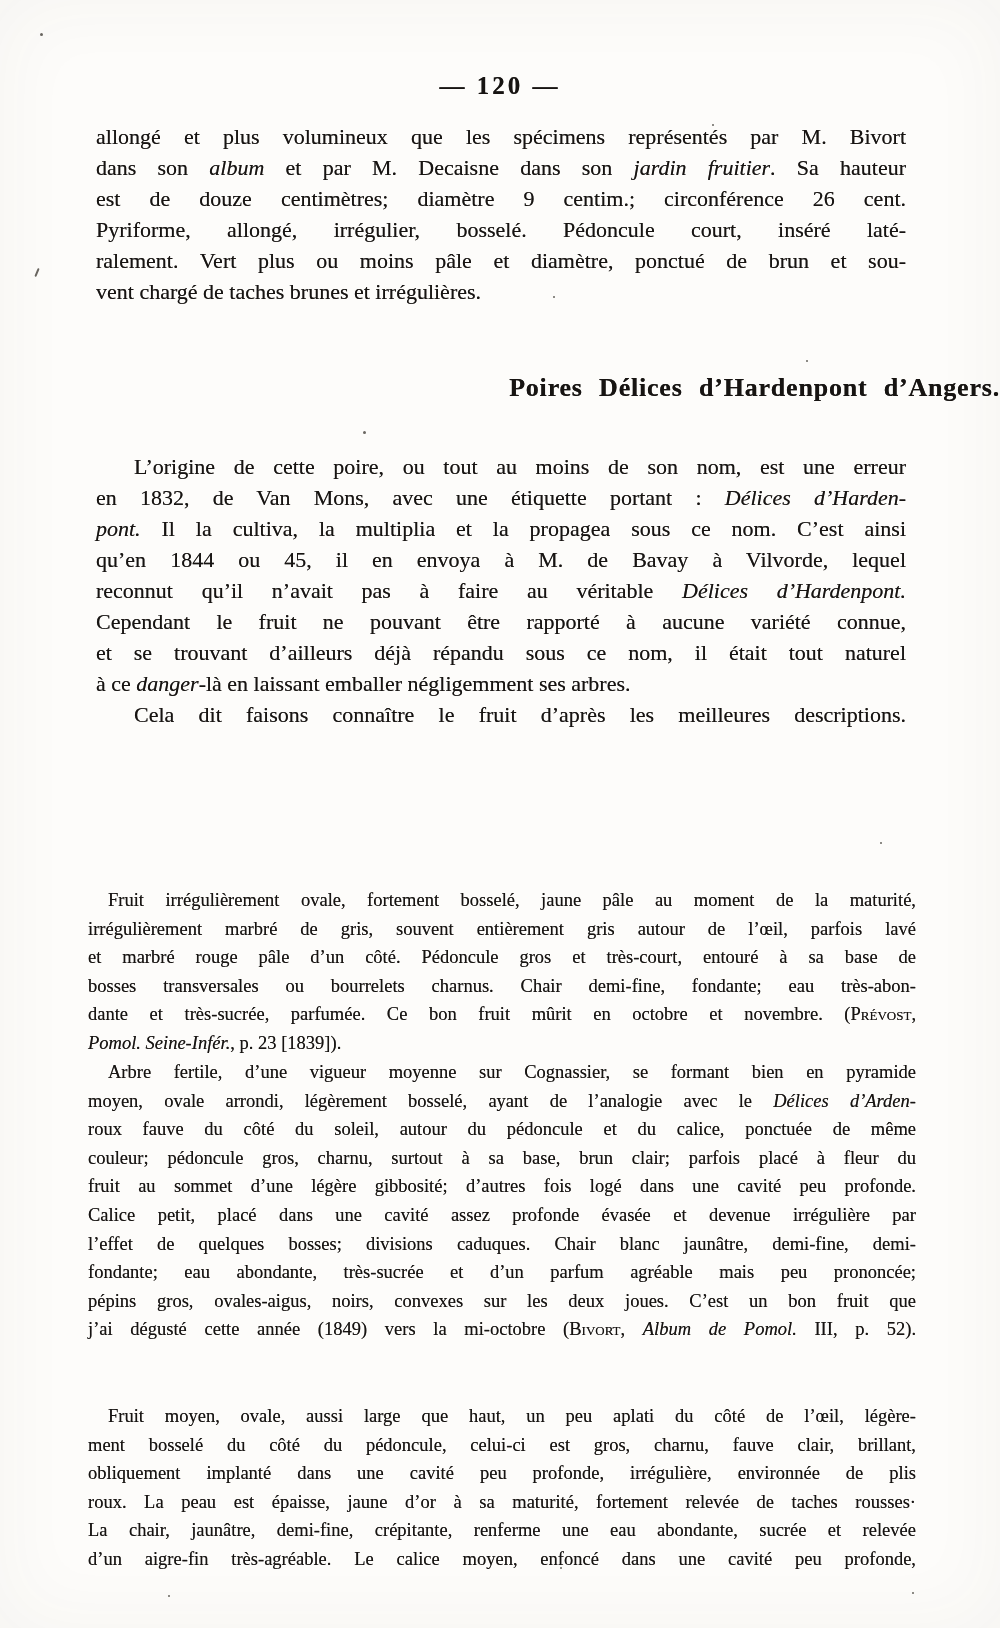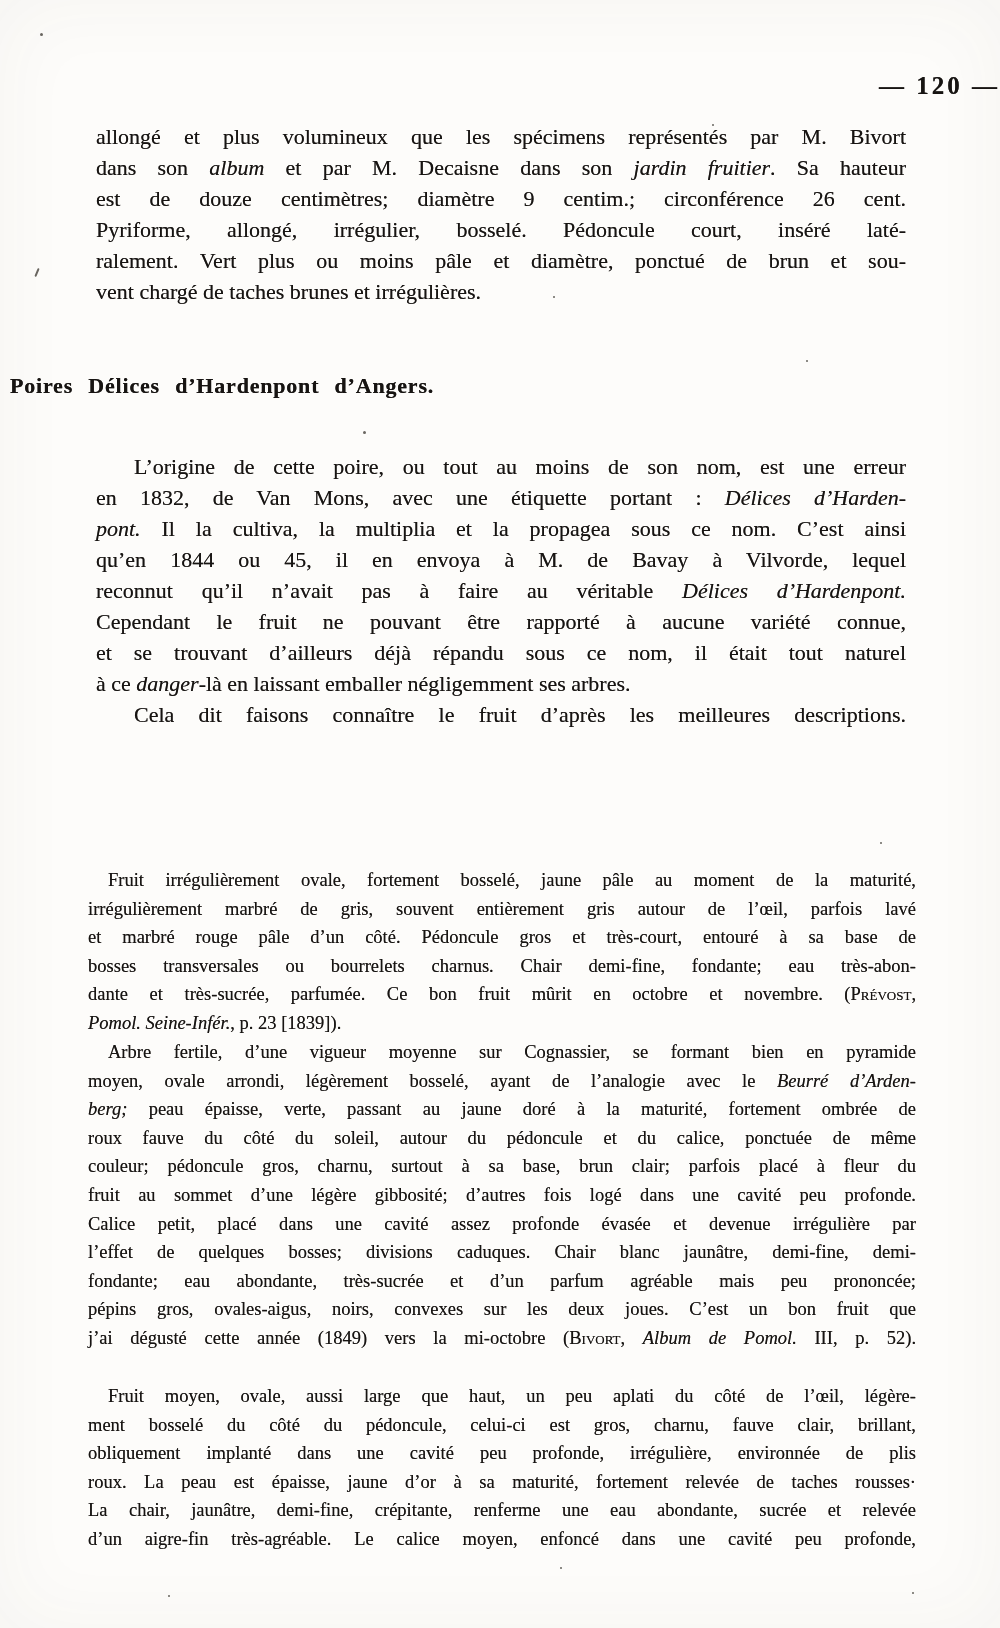--- a/index.html
+++ b/index.html
@@ -13,51 +13,52 @@
     color: #171412;
     font-family: "Liberation Serif", "DejaVu Serif", serif;
     overflow: hidden;
     box-shadow: inset 0 0 80px rgba(70,58,40,0.045);
   }
 
   
   .pageno {
     position: absolute;
     top: 72px; left: 0; right: 0;
-    text-align: right;
+    text-align: center;
     font-size: 25px;
     letter-spacing: 3px;
     font-weight: bold;
     text-shadow: 0 0 0.5px rgba(23,20,18,0.7);
   }
 
   
   .heading {
     position: absolute;
     top: 373px; left: 0; right: 0;
-    text-align: left;
-    font-size: 22px;
+    text-align: right;
+    font-size: 26px;
     font-weight: bold;
     word-spacing: 9px;
     letter-spacing: 0.8px;
     text-shadow: 0 0 0.6px rgba(23,20,18,0.8);
     margin-left: 10px;
   }
 
   .block { position: absolute; text-shadow: 0 0 0.55px rgba(23,20,18,0.65); }
 
   .main {
     left: 96px; width: 810px;
     font-size: 22px;
     line-height: 31px;
   }
   .small {
     left: 88px; width: 828px;
     font-size: 18.5px;
     line-height: 28.6px;
+    margin-top: 20px;
   }
 
   #p1 { top: 121px; }
   #p2 { top: 451px; }
   #s1 { top: 866px; }
   #s2 { top: 1038px; }
   #s3 { top: 1382px; }
 
   .tline { text-align: left; }
   .tline.fill { text-align: justify; text-align-last: justify; }
@@ -110,22 +111,21 @@
       <div class="tline fill ind">Fruit irrégulièrement ovale, fortement bosselé, jaune pâle au moment de la maturité,</div>
       <div class="tline fill">irrégulièrement marbré de gris, souvent entièrement gris autour de l’œil, parfois lavé</div>
       <div class="tline fill">et marbré rouge pâle d’un côté. Pédoncule gros et très-court, entouré à sa base de</div>
       <div class="tline fill">bosses transversales ou bourrelets charnus. Chair demi-fine, fondante; eau très-abon-</div>
       <div class="tline fill">dante et très-sucrée, parfumée. Ce bon fruit mûrit en octobre et novembre. (<span class="sc">Prévost</span>,</div>
       <div class="tline"><i>Pomol. Seine-Infér.</i>, p. 23 [1839]).</div>
     </div>
 
   <div id="s2" class="block small">
       <div class="tline fill ind">Arbre fertile, d’une vigueur moyenne sur Cognassier, se formant bien en pyramide</div>
-      <div class="tline fill">moyen, ovale arrondi, légèrement bosselé, ayant de l’analogie avec le <i>Beurré d’Arden-</i></div>
-      <div class="tline fill"><i>berg;</i> peau épaisse, verte, passant au jaune doré à la maturité, fortement ombrée de</div>
+      <div class="tline fill">moyen, ovale arrondi, légèrement bosselé, ayant de l’analogie avec le <i>Délices d’Arden-</i></div>
       <div class="tline fill">roux fauve du côté du soleil, autour du pédoncule et du calice, ponctuée de même</div>
       <div class="tline fill">couleur; pédoncule gros, charnu, surtout à sa base, brun clair; parfois placé à fleur du</div>
       <div class="tline fill">fruit au sommet d’une légère gibbosité; d’autres fois logé dans une cavité peu profonde.</div>
       <div class="tline fill">Calice petit, placé dans une cavité assez profonde évasée et devenue irrégulière par</div>
       <div class="tline fill">l’effet de quelques bosses; divisions caduques. Chair blanc jaunâtre, demi-fine, demi-</div>
       <div class="tline fill">fondante; eau abondante, très-sucrée et d’un parfum agréable mais peu prononcée;</div>
       <div class="tline fill">pépins gros, ovales-aigus, noirs, convexes sur les deux joues. C’est un bon fruit que</div>
       <div class="tline fill">j’ai dégusté cette année (1849) vers la mi-octobre (<span class="sc">Bivort</span>, <i>Album de Pomol.</i> III, p. 52).</div>
     </div>
 

